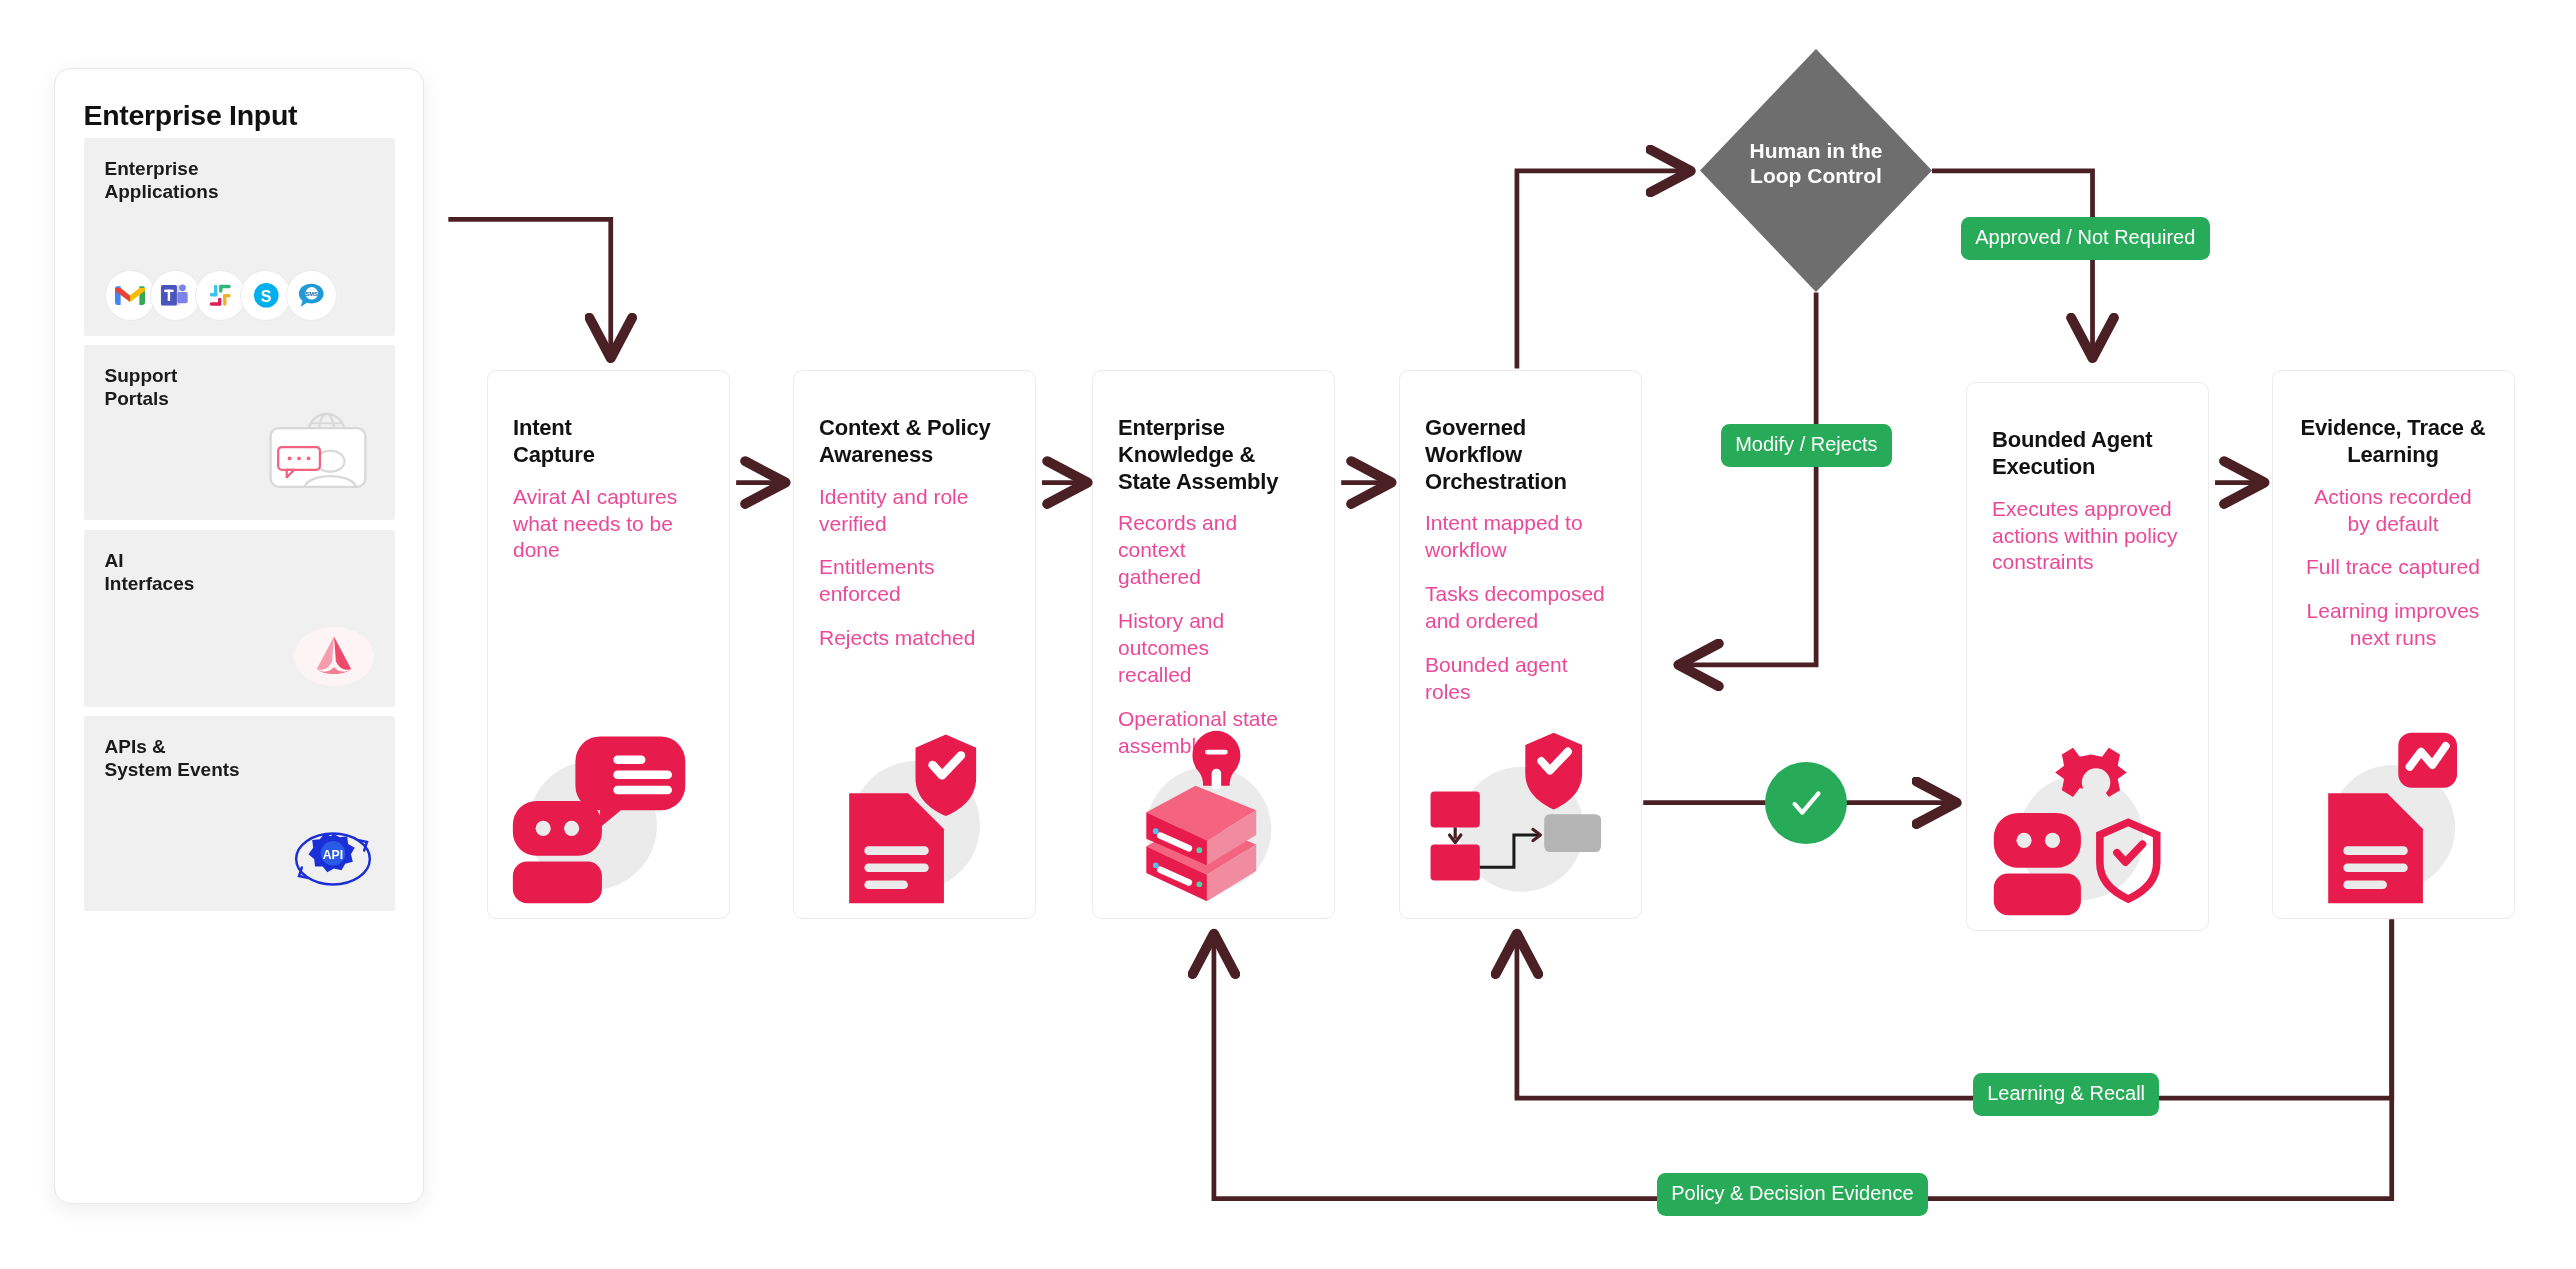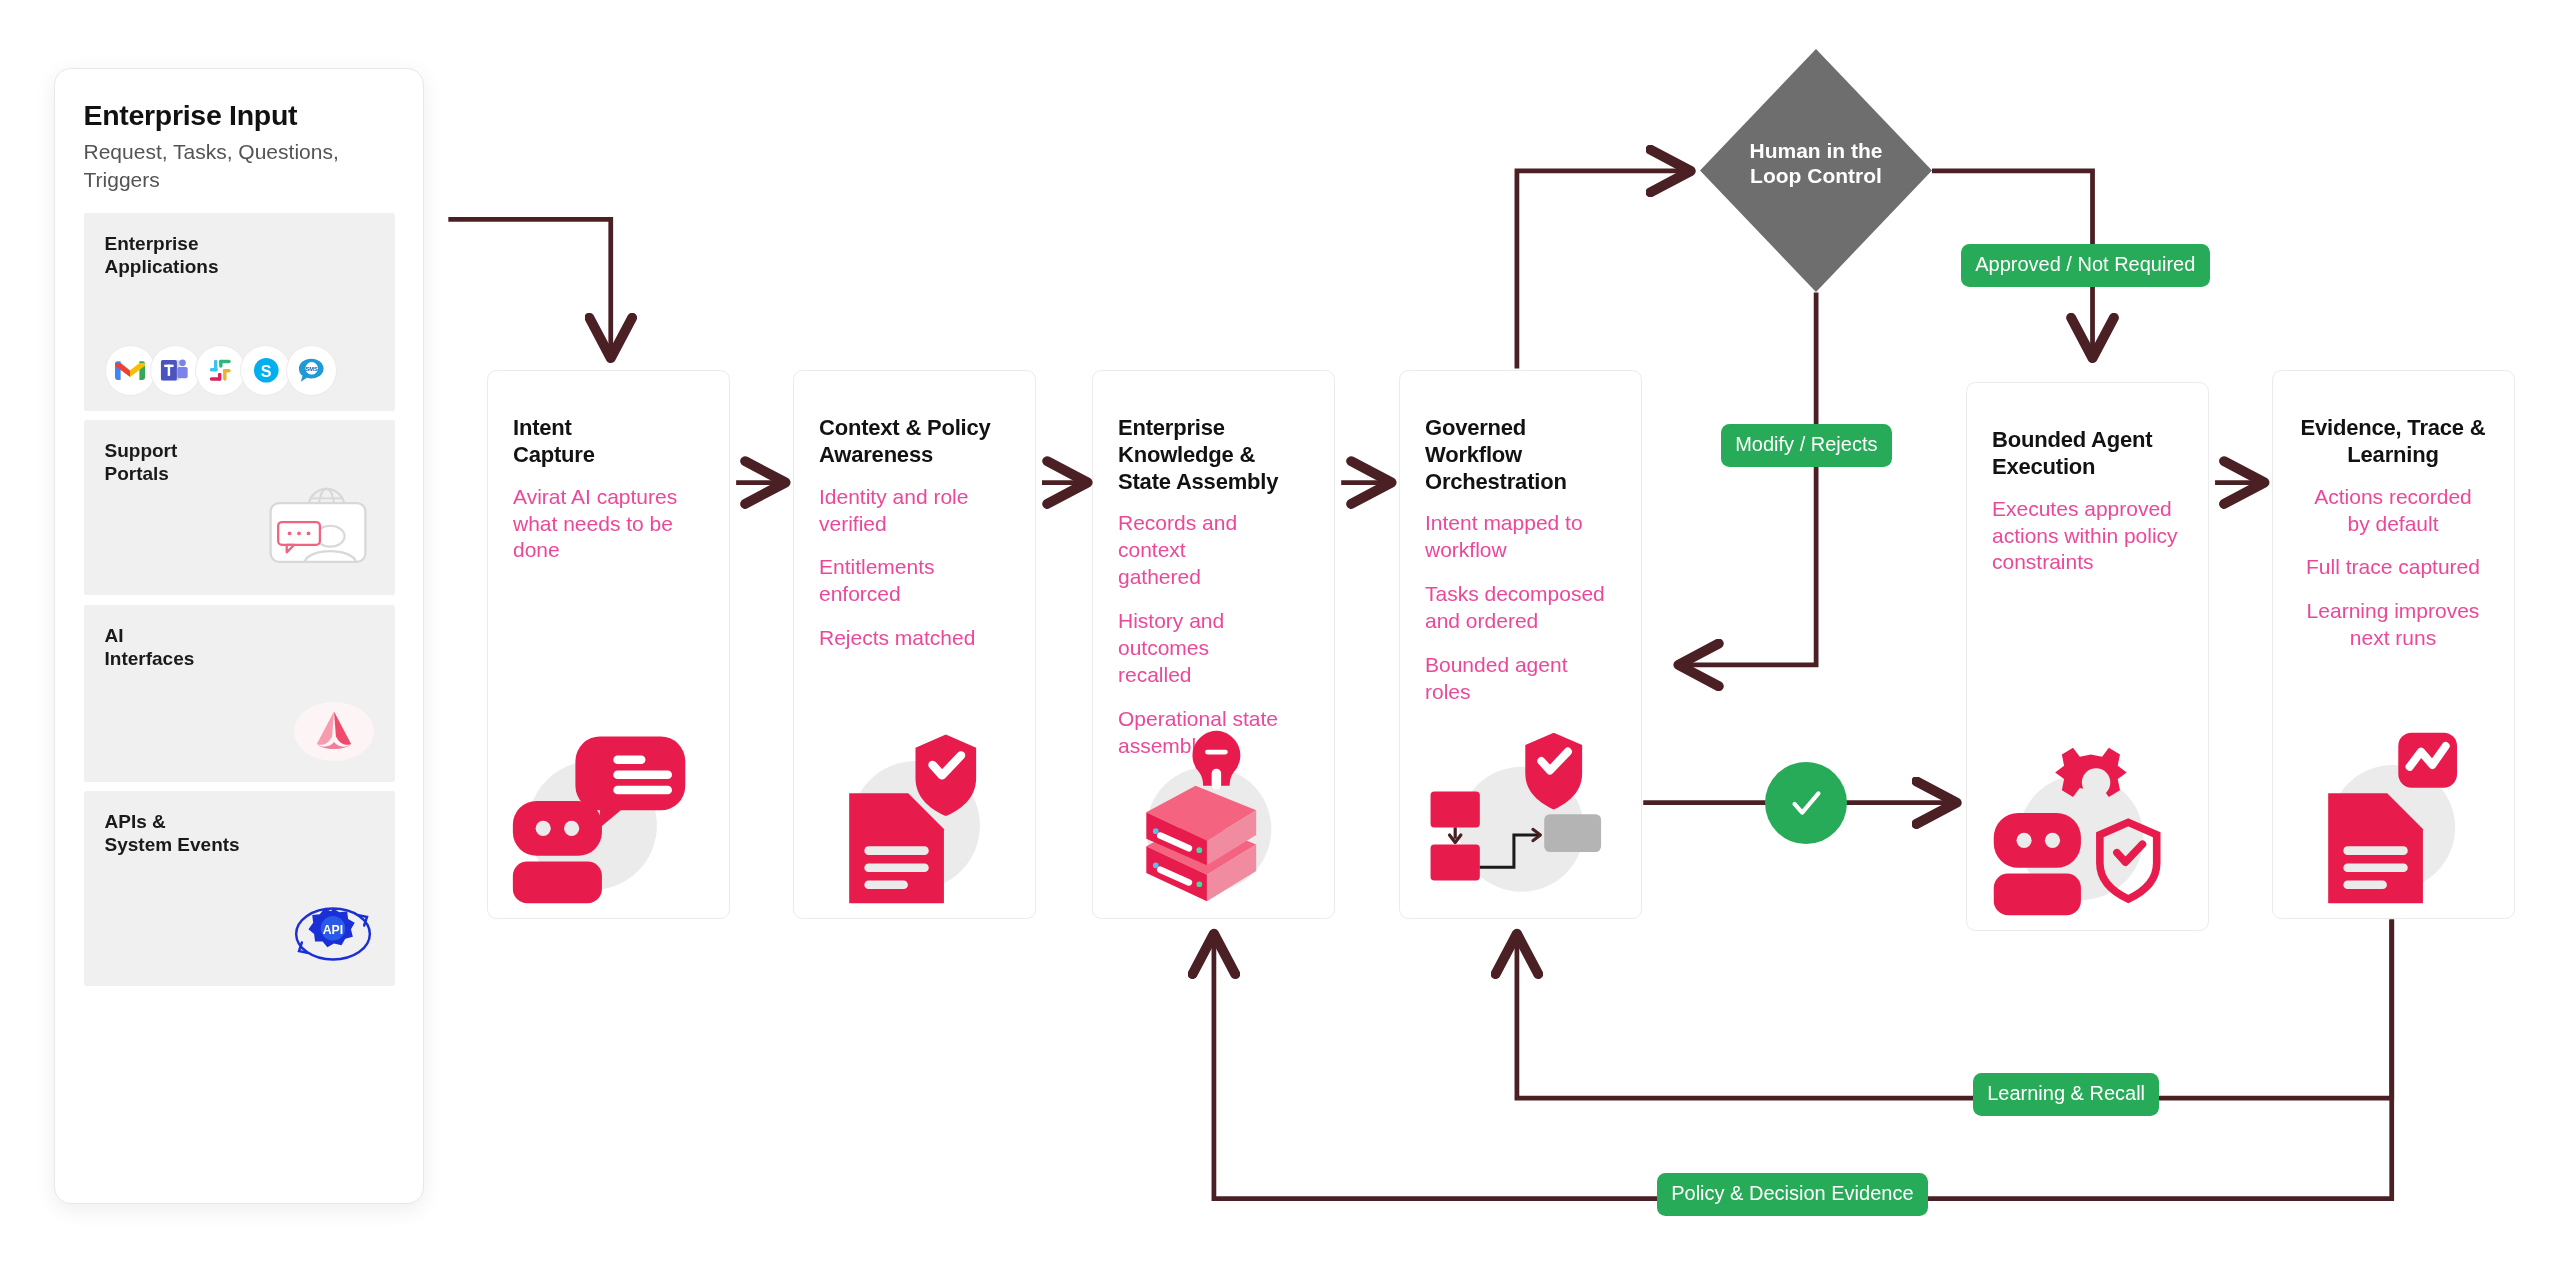--- a/index.html
+++ b/index.html
@@ -86,21 +86,21 @@
     text-align: center; color: #fff; font-size: 21px; font-weight: bold;
     line-height: 1.2; white-space: pre-line; z-index: 2;
   }
 
   
   .badge {
     position: absolute; background: #27ab58; color: #fff;
     border-radius: 8.5px; font-size: 20px; line-height: 1;
     padding: 10.4px 14.2px 12.3px 14.2px; white-space: nowrap; z-index: 6;
   }
-  #badge-approved { left: 1961px; top: 244px; }
+  #badge-approved { left: 1961px; top: 217px; }
   #badge-modify   { left: 1721px; top: 424px; }
   #badge-learning { left: 1973px; top: 1073px; }
   #badge-policy   { left: 1657px; top: 1173px; }
 
   
   #check-node {
     position: absolute; left: 1765px; top: 762px; width: 82px; height: 82px;
     border-radius: 50%; background: #27ab58; z-index: 5;
     display: flex; align-items: center; justify-content: center;
   }
@@ -144,22 +144,20 @@
       <path d="M1730,845 L2055,845" marker-end="url(#ah)"></path>
 
       <path d="M2518,968 L2518,1156 L1597,1156 L1597,988" marker-end="url(#ah)"></path>
 
       <path d="M2518,968 L2518,1262 L1278,1262 L1278,988" marker-end="url(#ah)"></path>
     </g>
   </svg>
 
   <div id="input-panel">
     <div class="panel-title">Enterprise Input</div>
-    <div class="panel-sub">Request, Tasks, Questions,
-Triggers</div>
 
     <div class="src-block" id="src-apps">
       <div class="src-label">Enterprise
 Applications</div>
       <div class="logo-row">
 
         <div class="logo-chip">
           <svg width="30" height="23" viewBox="0 0 32 24">
             <path d="M2,22 L2,5 L16,15 L30,5 L30,22 Z" fill="#fff"></path>
             <path d="M0,4.5 A2.5,2.5 0 0 1 2.5,2 L6,2 L6,22 L2.5,22 A2.5,2.5 0 0 1 0,19.5 Z" fill="#4285f4"></path>

